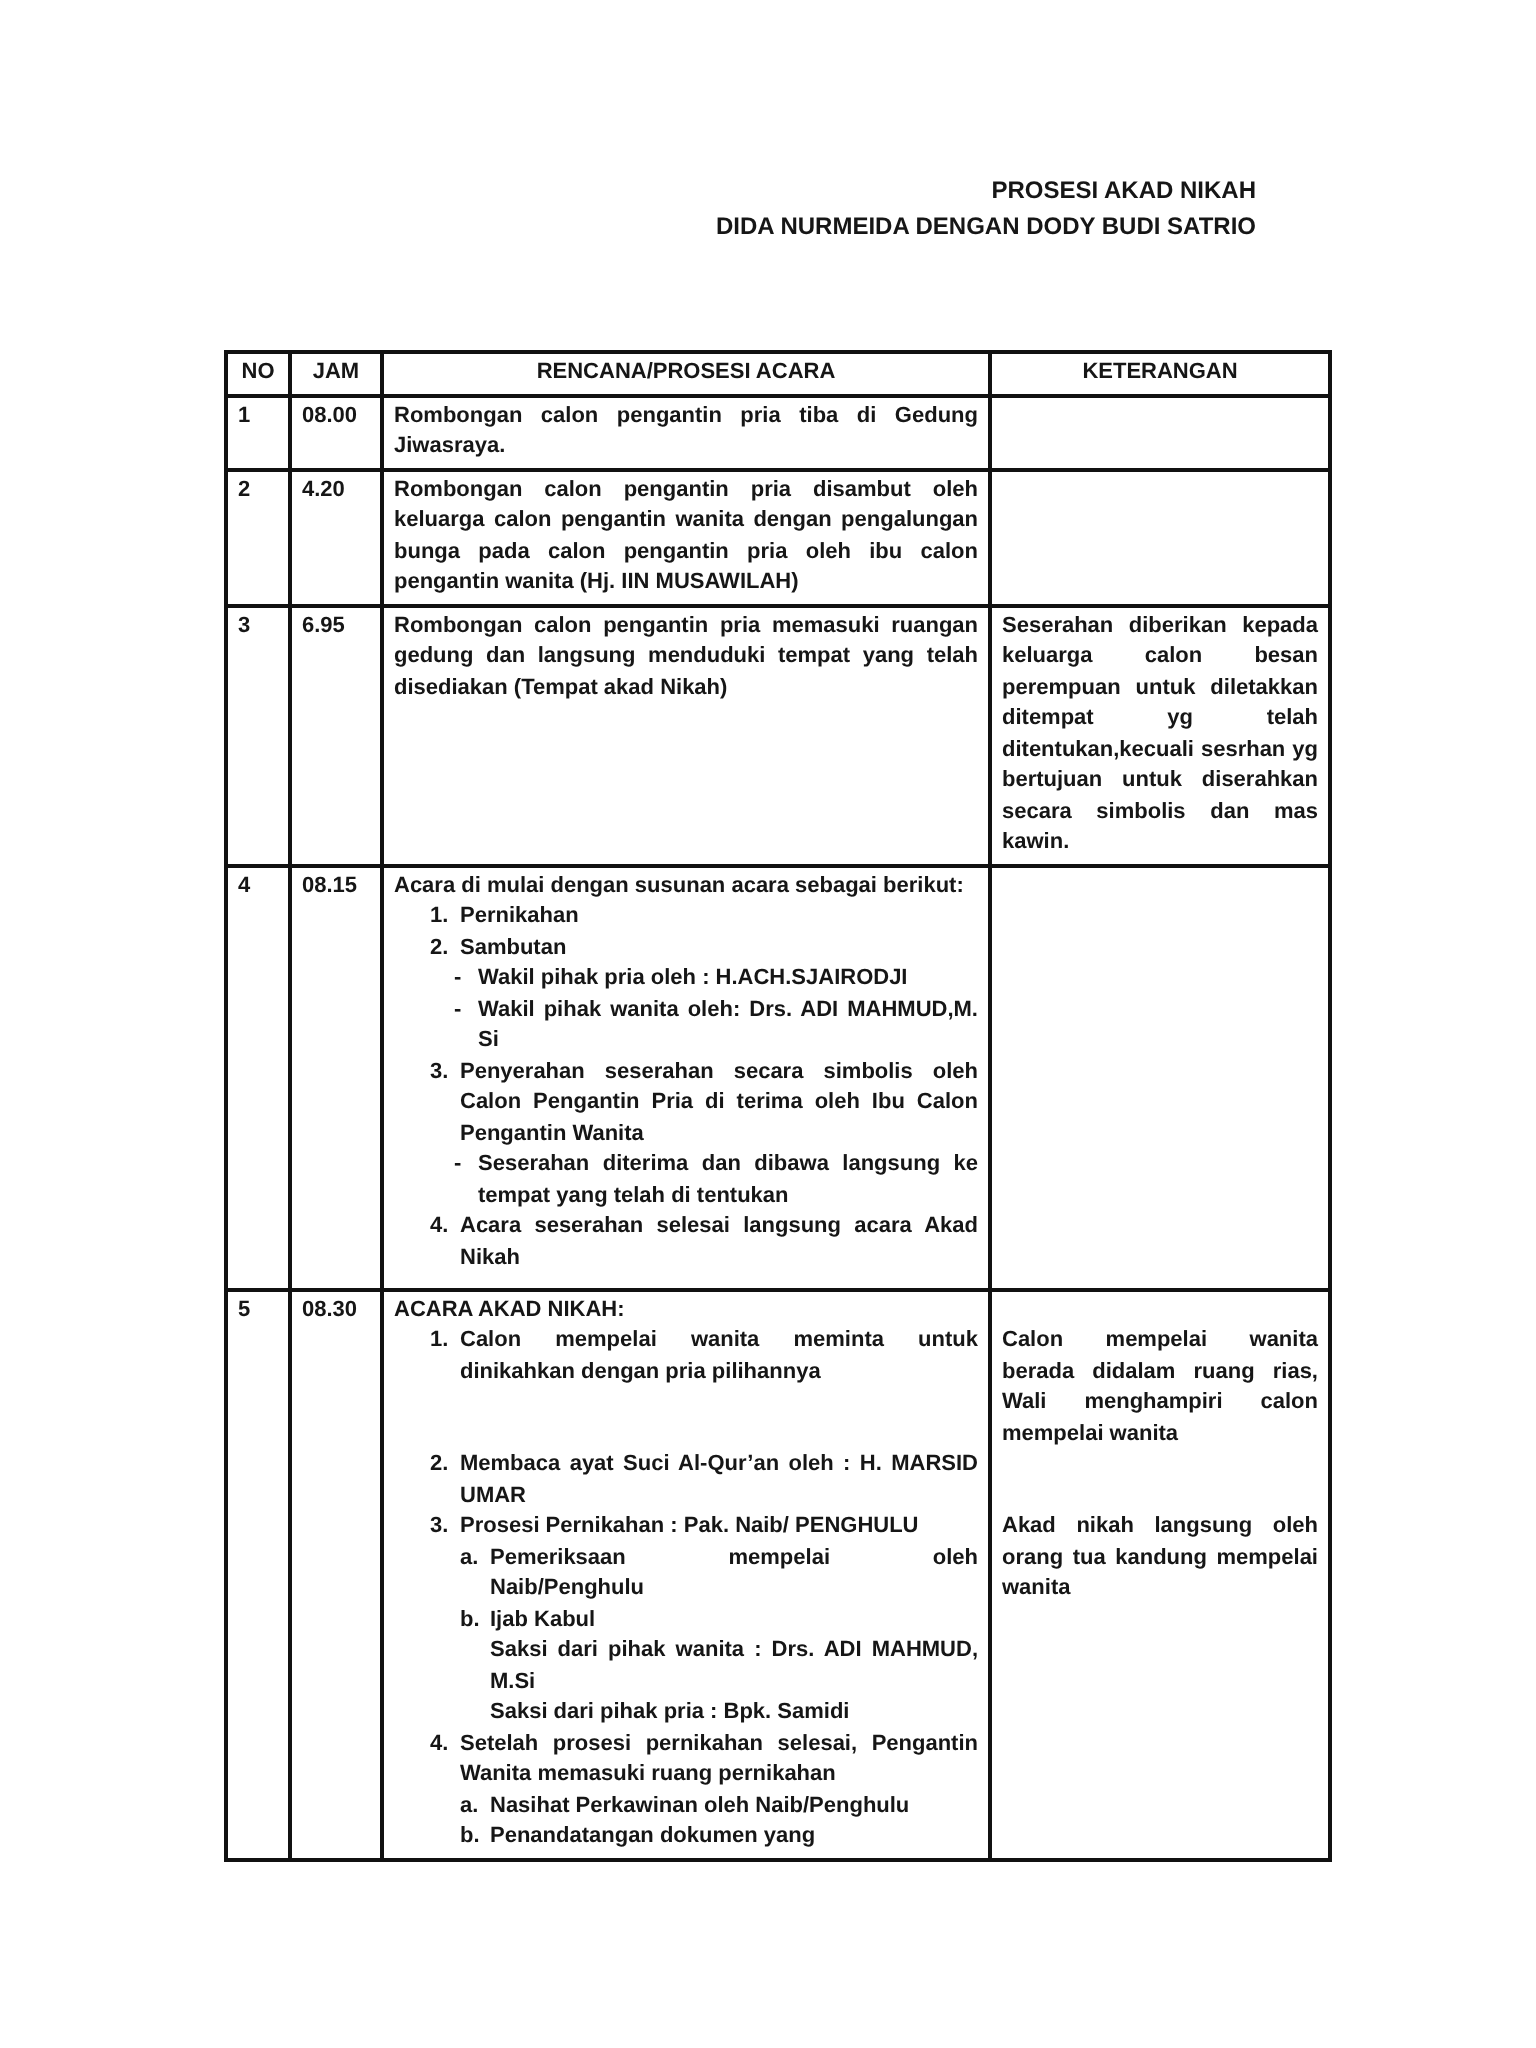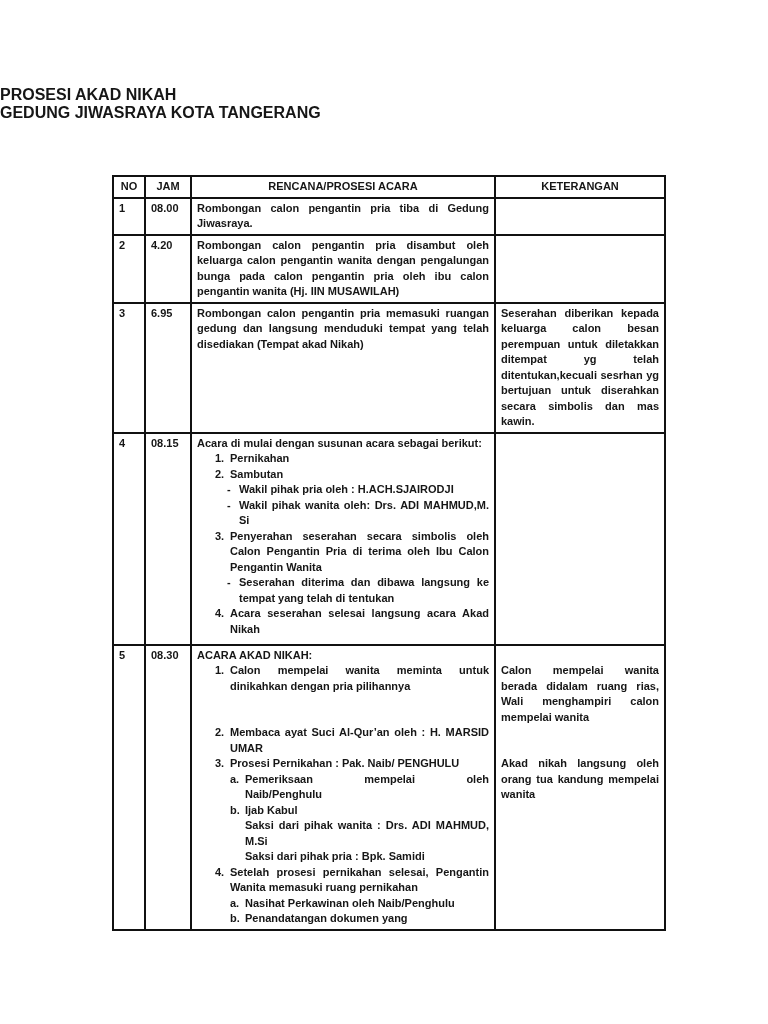--- a/index.html
+++ b/index.html
@@ -8,22 +8,22 @@
     position:relative;
     width:768px; height:1024px;
     background:#ffffff;
     font-family:"Liberation Sans", sans-serif;
     color:#1a1a1a;
     overflow:hidden;
   }
   .title-block {
     position:absolute;
     top:86px; left:0; width:628px;
-    text-align:left;
-    font-size:16px; font-weight:700; line-height:18px;
+    text-align:right;
+    font-size:12px; font-weight:700; line-height:18px;
     color:#161616;
   }
   table.schedule {
     position:absolute;
     top:175px; left:112px;
     width:552px;
     border-collapse:collapse;
     table-layout:fixed;
     font-size:11px; font-weight:700; line-height:15.5px;
     color:#161616;
@@ -61,21 +61,21 @@
   .jlast { text-align-last:justify; }
   .gap { width:100%; }
 </style>
 </head>
 <body>
 
 <div class="page">
 
   <div class="title-block">
     <div>PROSESI AKAD NIKAH</div>
-    <div>GEDUNG JIWASRAYA KOTA TANGERANG</div>
+    <div>DIDA NURMEIDA DENGAN DODY BUDI SATRIO</div>
   </div>
 
   <table class="schedule">
     <colgroup>
       <col class="c-no">
         <col class="c-jam">
         <col class="c-ren">
         <col class="c-ket">
     </colgroup>
     <thead>

